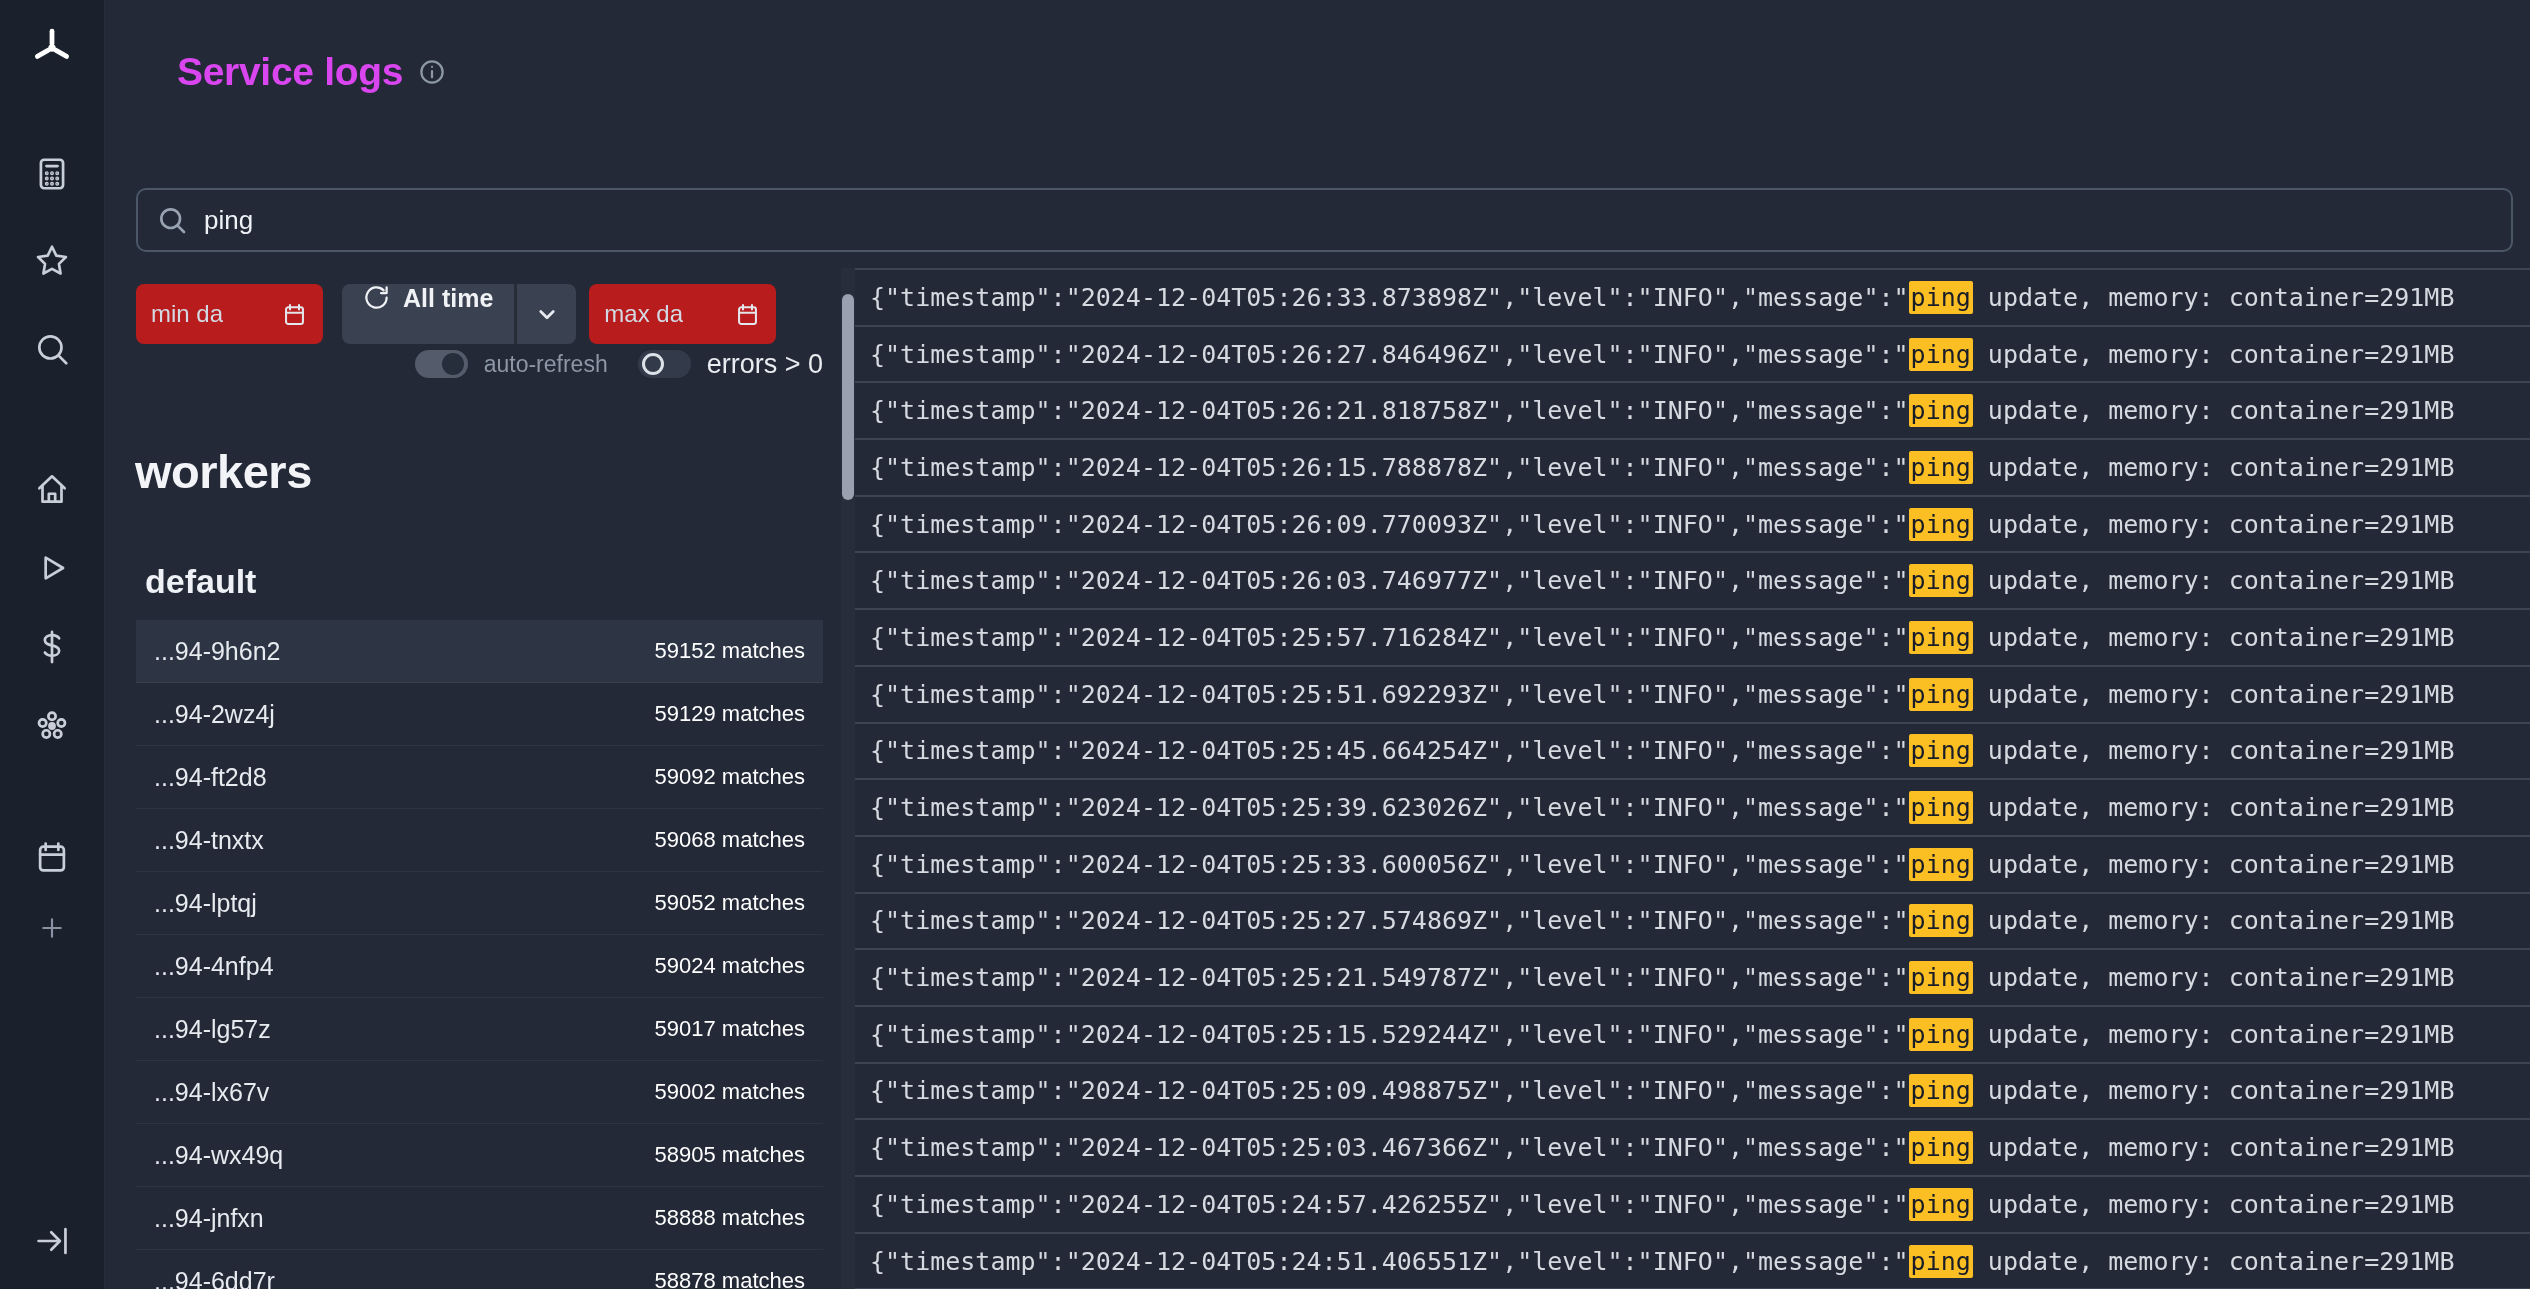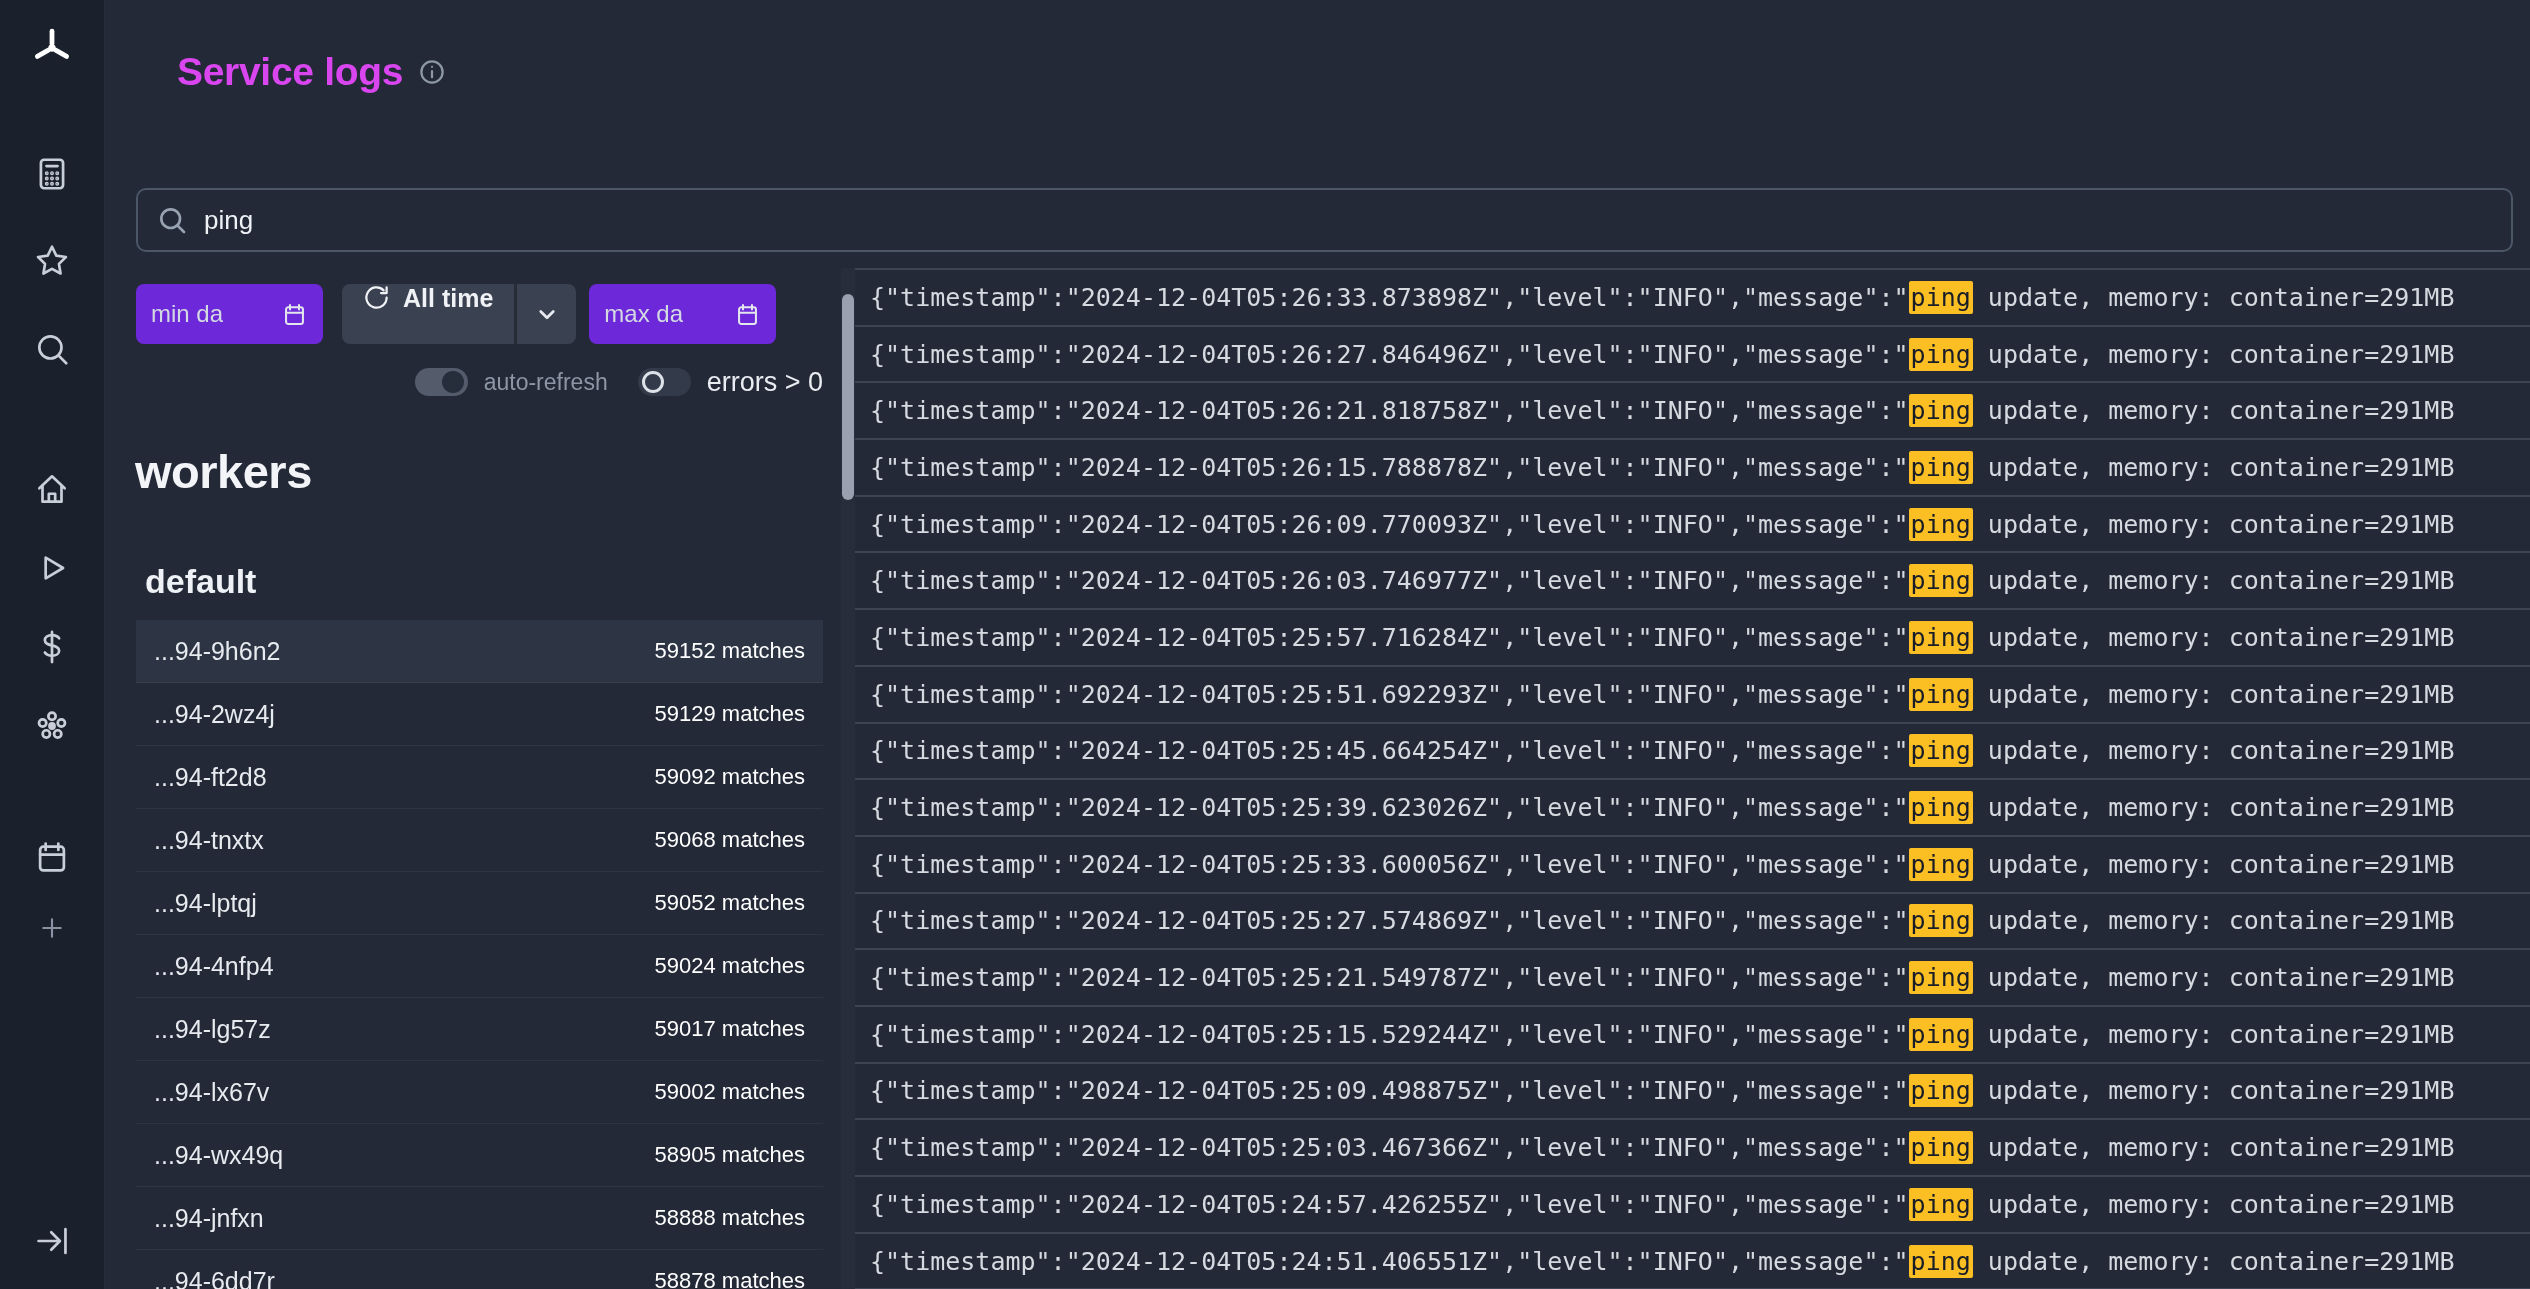--- a/index.html
+++ b/index.html
@@ -37,33 +37,33 @@
     display:flex; align-items:center; padding:0 18px; gap:16px; background:#232936;
   }
   .searchbar input {
     flex:1; background:transparent; border:none; outline:none;
     color:#eef1f5; font-size:26px; font-family:"Liberation Sans",sans-serif;
   }
 
   
   .filters { position:absolute; left:31px; top:284px; height:60px; display:flex; align-items:center; }
   .btn-date {
-    width:187px; height:60px; background:#6d28d9; border-radius:8px;
+    width:187px; height:60px; background:#b91c1c; border-radius:8px;
     display:flex; align-items:center; justify-content:space-between;
     padding:0 15px; cursor:pointer;
   }
   .date-label { color:#d3d9e2; font-size:24px; white-space:nowrap; overflow:hidden; }
   .gap19 { width:19px; } .gap13 { width:13px; }
   .range-group { height:60px; display:flex; background:#3a4150; border-radius:8px; overflow:hidden; }
   .range-main { display:flex; align-items:flex-start; gap:13px; padding:0 21px; cursor:pointer; }
   .range-label { color:#f0f2f6; font-size:25px; font-weight:700; }
   .range-chevron { width:62px; display:flex; align-items:center; justify-content:center; border-left:3px solid #262c38; cursor:pointer; }
 
   
-  .toggles { position:absolute; left:31px; top:364px; width:687px; height:36px;
+  .toggles { position:absolute; left:31px; top:346px; width:687px; height:36px;
     display:flex; align-items:center; justify-content:flex-end; gap:16px; }
   .switch { width:53px; height:28px; border-radius:14px; position:relative; cursor:pointer; flex:none; }
   .switch-auto { background:#545c6c; }
   .switch-auto .knob { position:absolute; top:3px; left:27px; width:22px; height:22px; border-radius:50%; background:#262d3b; }
   .switch-errors { background:#333a49; }
   .switch-errors .knob { position:absolute; top:3px; left:4px; width:22px; height:22px; border-radius:50%; border:3px solid #dde2e9; background:transparent; }
   .toggle-label-muted { color:#8d96a5; font-size:23px; margin-right:14px; }
   .toggle-label { color:#e9ecf1; font-size:27px; }
 
   .workers-heading { position:absolute; left:30px; top:444px; font-size:47px; font-weight:700; color:#f2f4f8; letter-spacing:-0.5px; }

